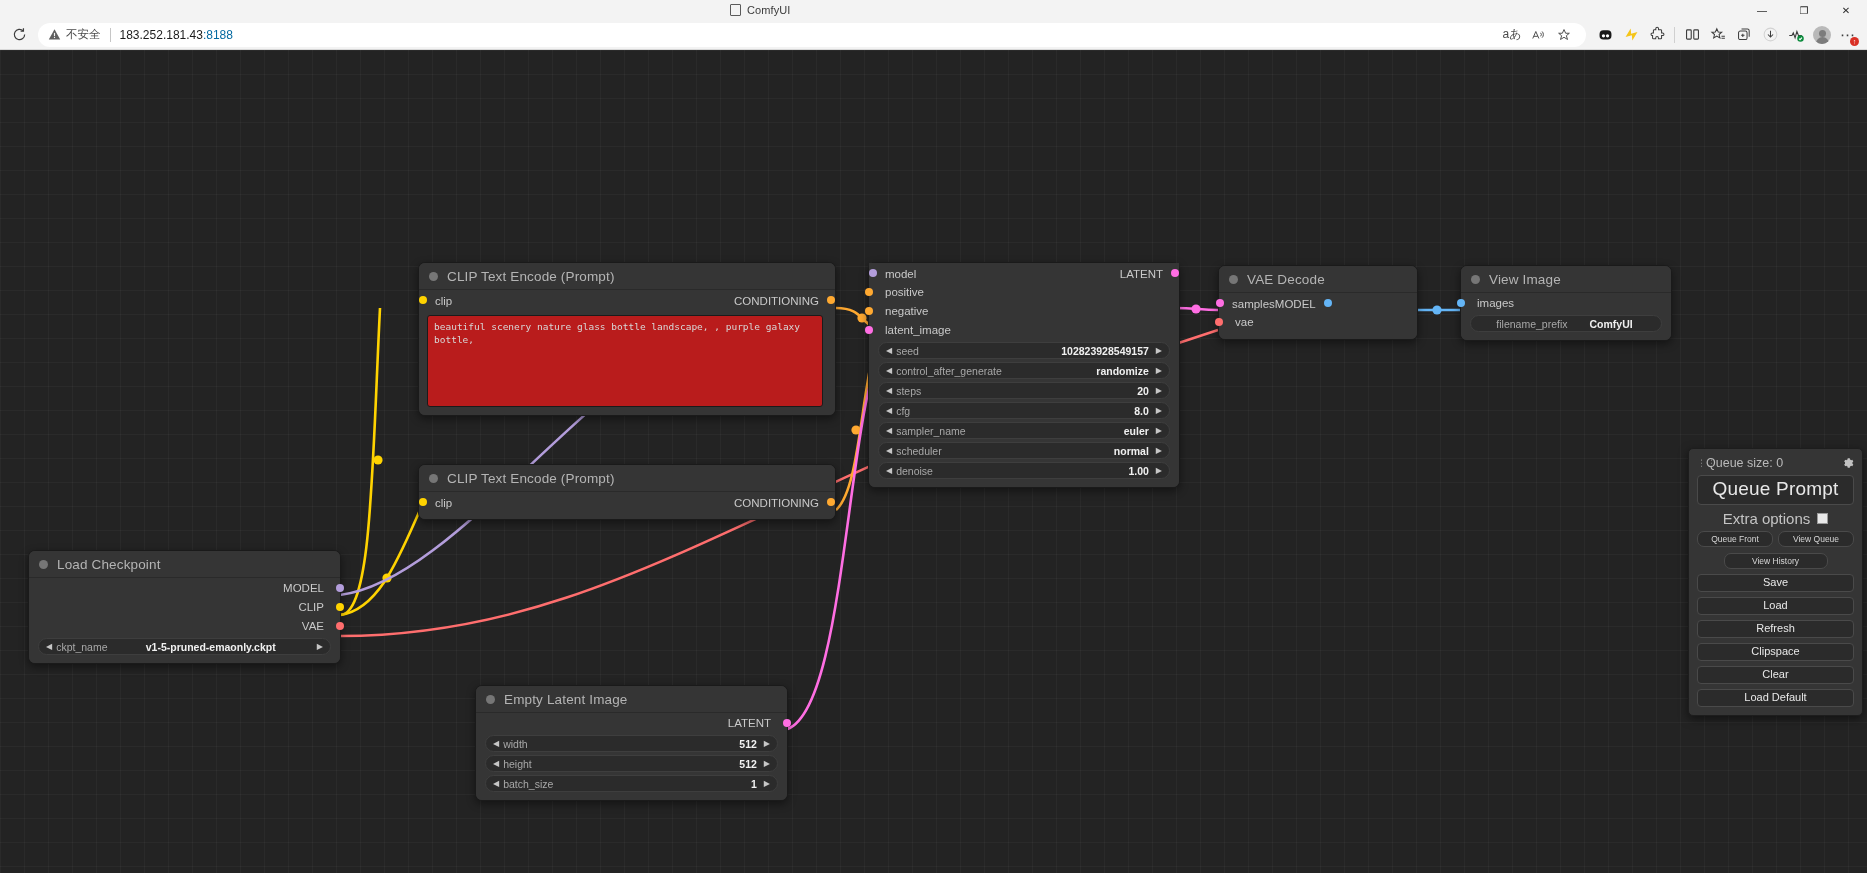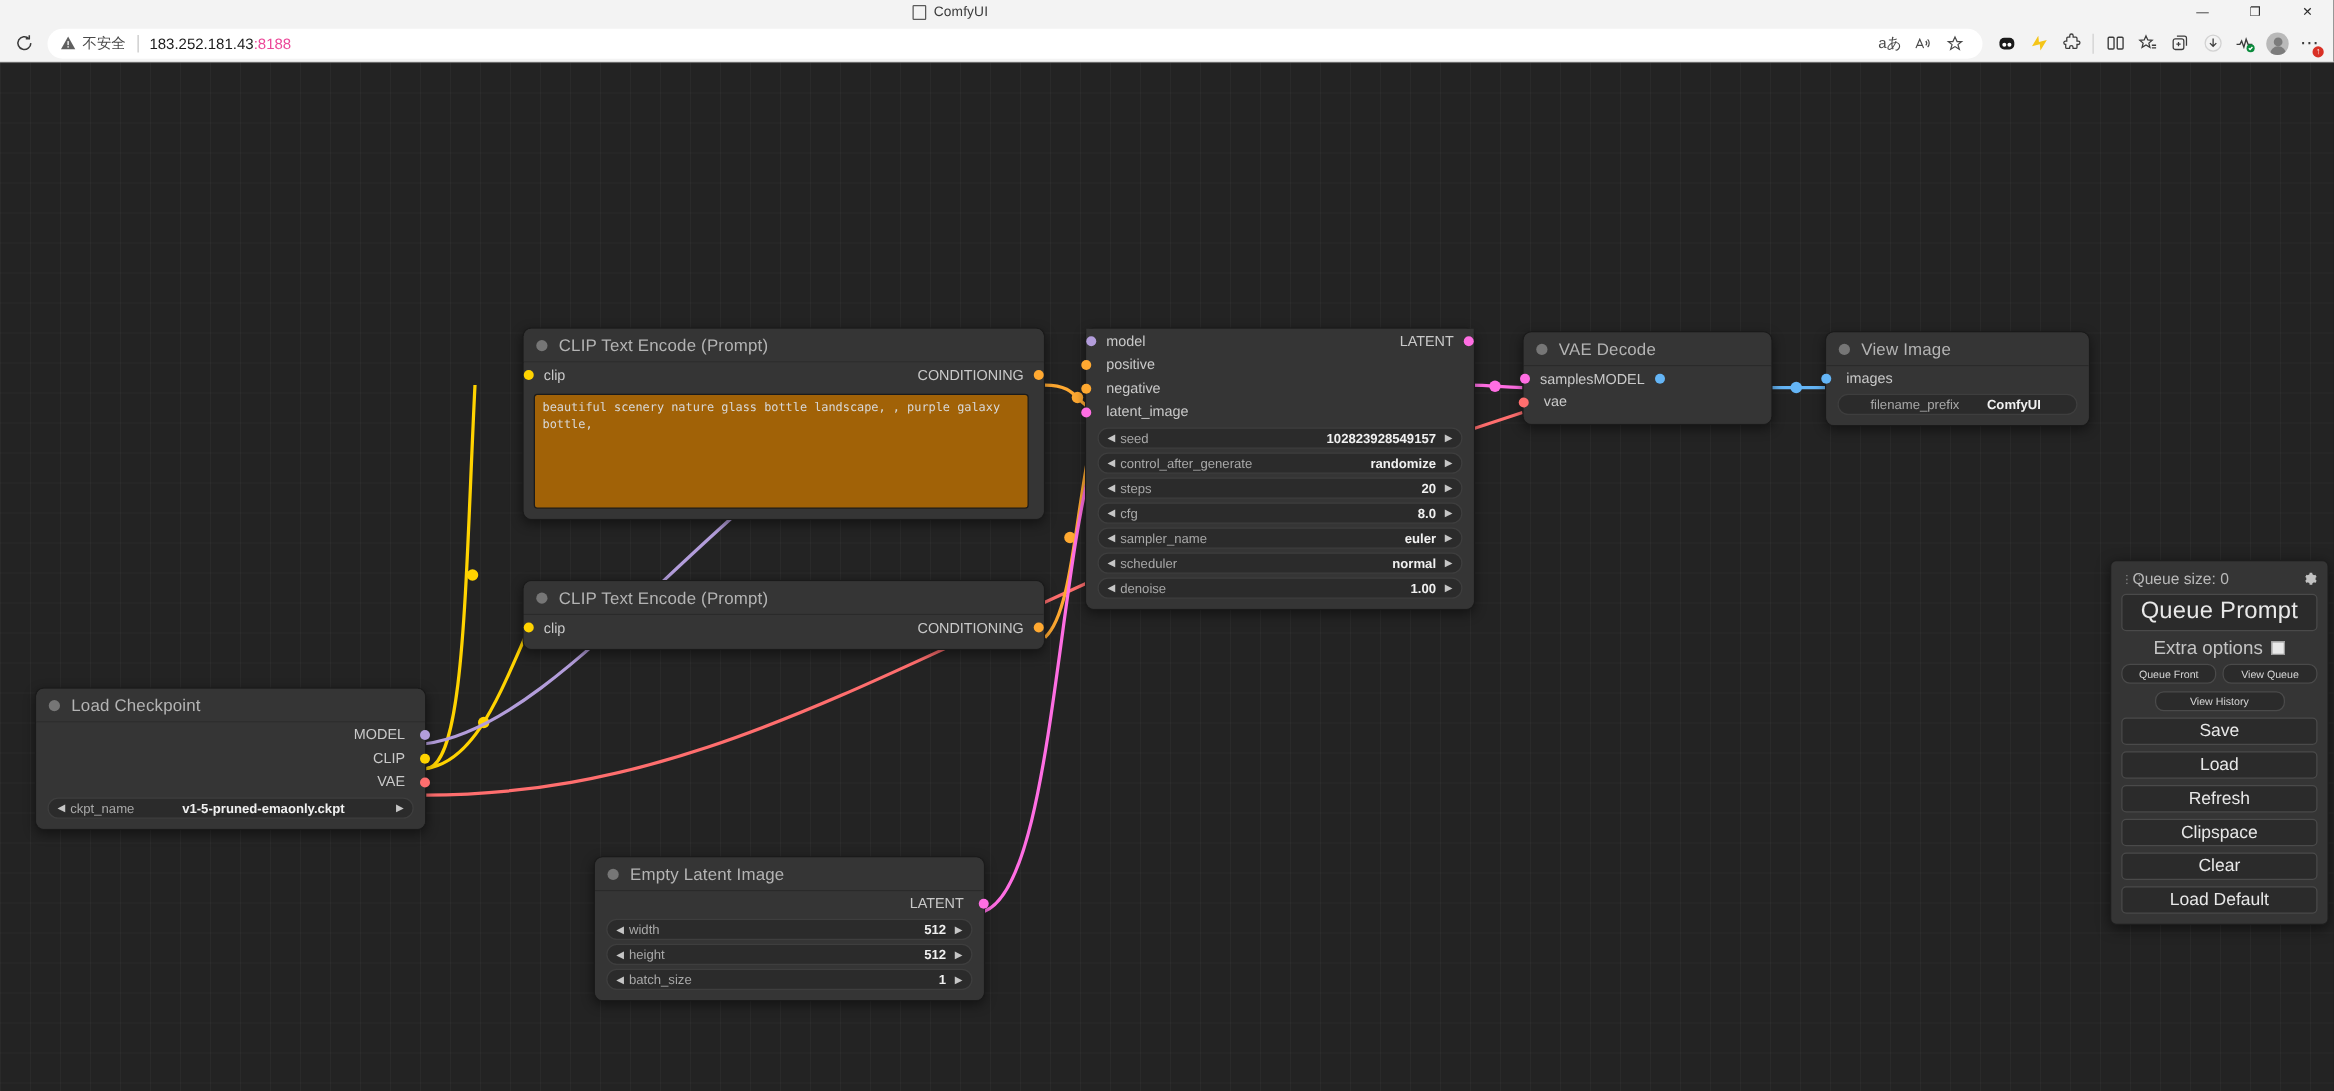--- a/index.html
+++ b/index.html
@@ -45,21 +45,21 @@
 
   .omnibox {
     flex: 1; height: 24px; background: #ffffff;
     border-radius: 13px; display: flex; align-items: center;
     padding: 0 10px; margin: 0 6px; min-width: 0;
   }
   .warn-tri { margin-right: 5px; display: flex; align-items: center; }
   .warn-label { font-size: 11.5px; color: #4a4a4a; white-space: nowrap; }
   .url-sep { width: 1px; height: 14px; background: #c6c6c6; margin: 0 9px; }
   .url-text { font-size: 12px; color: #1b1b1b; white-space: nowrap; }
-  .url-port { color: #ec4899; }
+  .url-port { color: #0369a1; }
   .omnibox-right { margin-left: auto; display: flex; align-items: center; gap: 2px; text-align: center; }
   .omni-ico { width: 24px; height: 24px; display:flex; align-items:center; justify-content:center; color:#4a4a4a; font-size: 12px; }
   .tb-divider { width: 1px; height: 16px; background: #d0d0d0; margin: 0 4px; }
   .avatar-circle {
     width: 18px; height: 18px; border-radius: 50%;
     background: #b9b9b9; display: flex; align-items: flex-end;
     justify-content: center; overflow: hidden;
   }
   .avatar-head { width: 7px; height: 7px; border-radius: 50%; background: #7c7c7c; position: relative; top: -7px; }
   .avatar-body { width: 13px; height: 7px; border-radius: 7px 7px 0 0; background: #7c7c7c; position: absolute; bottom: 0; }
@@ -110,21 +110,21 @@
   .port {
     position: absolute; width: 8px; height: 8px; border-radius: 50%;
     top: 50%; transform: translateY(-50%);
   }
   .port-left { left: -4px; }
   .port-right { right: -4px; }
 
   
   .ta {
     margin: 6px 12px 0 8px;
-    background: #a16207;
+    background: #b91c1c;
     border: 1px solid #1b1b1b;
     border-radius: 3px;
     padding: 5px 6px;
     font-family: "DejaVu Sans Mono", monospace;
     font-size: 9.5px; color: #d8d8d8;
     line-height: 1.35; overflow: hidden;
     white-space: pre-wrap; word-break: break-word;
   }
 
   
@@ -159,21 +159,21 @@
   .btn-queue { font-size: 19px; padding: 2px 0 4px; letter-spacing: .2px; }
   .extra-row {
     display: flex; align-items: center; justify-content: center;
     gap: 7px; padding: 1px 0 0;
   }
   .extra-label { font-size: 15px; color: #c4c4c4; }
   .checkbox { width: 11px; height: 11px; background: #e9e9e9; border: 1px solid #9a9a9a; }
   .small-row { display: flex; gap: 5px; }
   .btn-small { flex: 1; font-size: 8.5px; padding: 2px 0; border-radius: 7px; color: #d6d6d6; }
   .btn-hist { width: 104px; margin: 2px auto 0; font-size: 8.5px; padding: 2px 0; border-radius: 7px; color: #d6d6d6; }
-  .btn-big { font-size: 14px; padding: 1px 0 3px; margin-top: 1px; }
+  .btn-big { font-size: 11px; padding: 1px 0 3px; margin-top: 1px; }
 </style>
 </head>
 <body>
 
 <div class="browser-titlebar">
   <div class="tab-strip">
     <div class="tab-favicon"></div>
     <div class="tab-title">ComfyUI</div>
   </div>
   <div class="win-controls">

